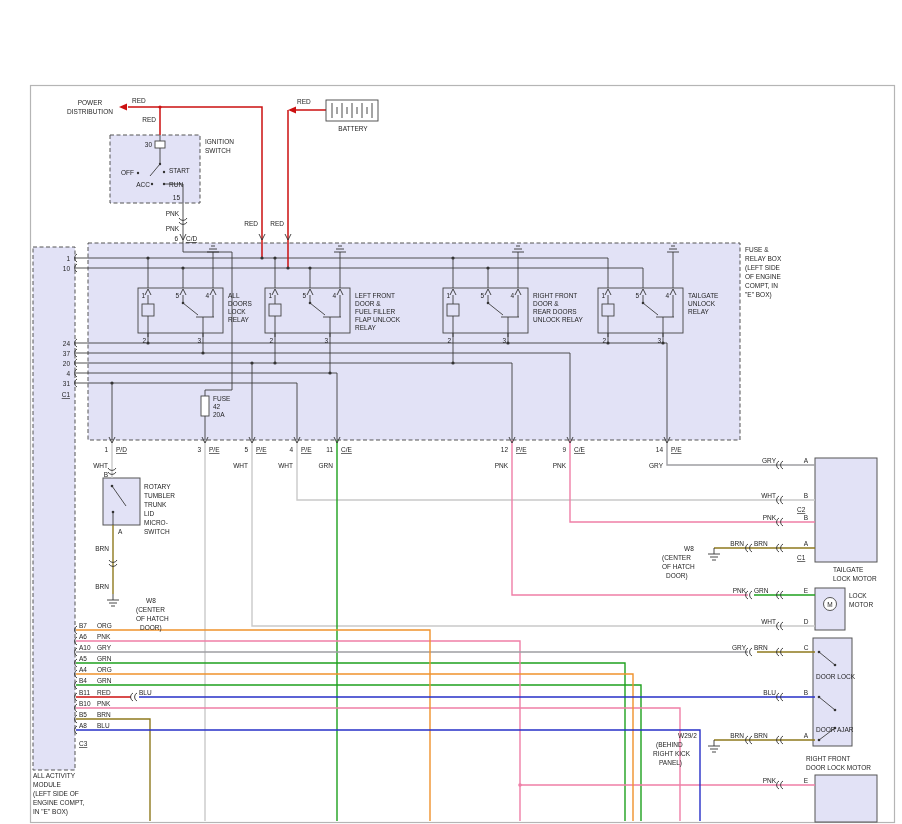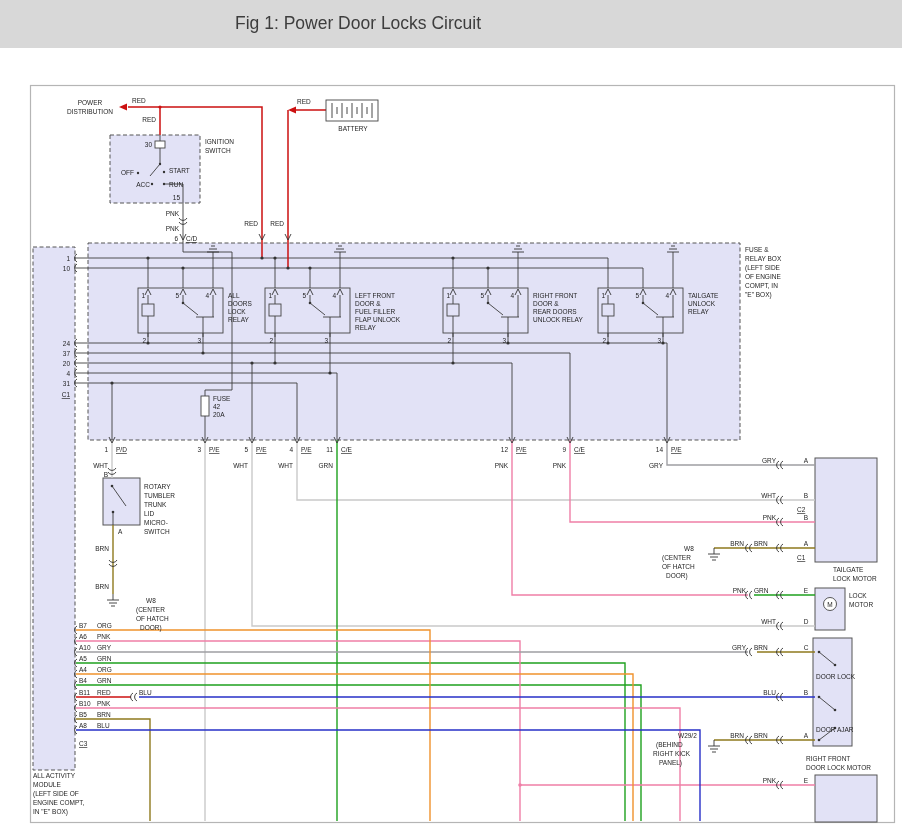--- a/index.html
+++ b/index.html
@@ -26,23 +26,20 @@
 .w-blu{stroke:var(--blue);stroke-width:1.4;fill:none}
 .w-gry{stroke:var(--gray-wire);stroke-width:1.4;fill:none}
 .w-wht{stroke:var(--white-wire);stroke-width:1.4;fill:none}
 .dot{fill:#333}.dot-r{fill:var(--red)}.dot-p{fill:var(--pink)}
 .ar{fill:var(--red);stroke:none}
 </style>
 </head>
 <body>
 
 <div class="page">
-  <div class="header">
-    <div class="title">Fig 1: Power Door Locks Circuit</div>
-  </div>
 
   <svg width="902" height="824" viewBox="0 0 902 824">
     <defs>
       <g id="relay-sym">
         <rect x="0" y="0" width="85" height="45" class="rbox"></rect>
         <path class="sym" d="M7,7L10,1L13,7 M42,7L45,1L48,7 M72,7L75,1L78,7"></path>
         <path class="blk" d="M10,7V16 M10,28V49 M45,7V15 M45,15L60,27 M58,29H76 M65,29V49 M75,7V29"></path>
         <rect x="4" y="16" width="12" height="12" class="rbox"></rect>
         <circle cx="45" cy="15" r="1.3" class="dot"></circle>
         <text x="7" y="10" text-anchor="end">1</text>

